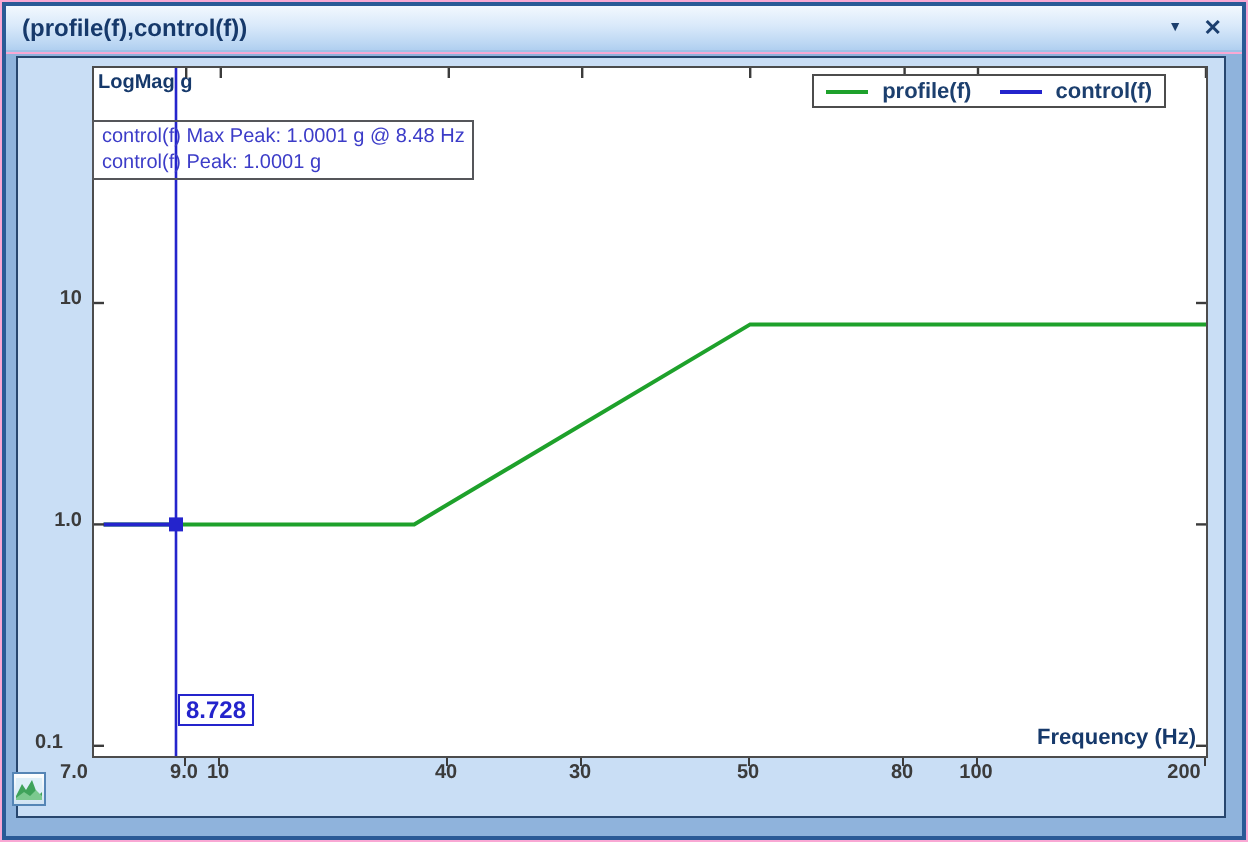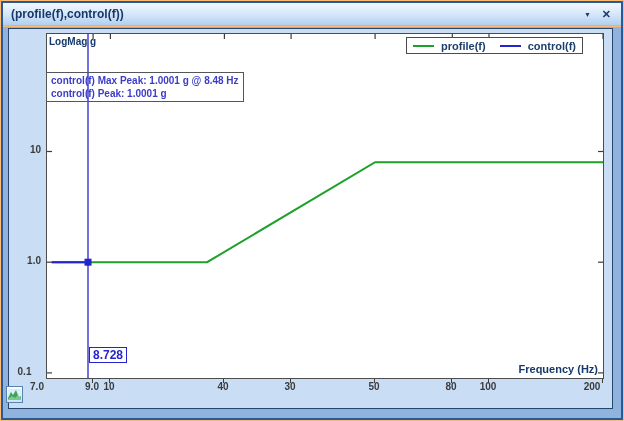--- a/index.html
+++ b/index.html
@@ -1,32 +1,32 @@
 <!DOCTYPE html>
 <html><head>
 <meta charset="utf-8">
 <style>
   html,body{margin:0;padding:0;background:#fff;}
   *{box-sizing:border-box;font-family:"Liberation Sans",sans-serif;}
-  .window{position:relative;width:624px;height:421px;background:#fdba74;overflow:hidden;}
+  .window{position:relative;width:624px;height:421px;background:#f9a8d4;overflow:hidden;}
   .outer-border{position:absolute;left:1px;top:1px;right:1px;bottom:1px;border:2px solid #2a5a96;z-index:9;pointer-events:none;}
   .titlebar{position:absolute;left:3px;top:3px;right:3px;height:23px;
     background:linear-gradient(#f2f8fe 0%,#d9e9fa 45%,#bcd7f3 85%,#b0cff0 100%);
     border-bottom:1px solid #9ec1e6;z-index:8;}
   .title{position:absolute;left:8px;top:0;line-height:23px;font-size:12px;font-weight:bold;color:#16396b;}
   .tb-btn{position:absolute;top:50%;transform:translateY(-50%);color:#1c3f6e;font-weight:bold;cursor:default;}
   .tb-btn.menu{right:30px;font-size:7px;}
   .tb-btn.close{right:10px;font-size:11px;}
   .frame{position:absolute;left:3px;top:27px;right:3px;bottom:3px;background:#8fb3dc;}
   .panel{position:absolute;left:8px;top:28px;right:11px;bottom:12px;background:#c9def5;border:1px solid #27466e;}
   .plot{position:absolute;left:46px;top:33px;width:558px;height:346px;background:#ffffff;border:1px solid #4c4c4c;z-index:2;}
   .plot svg{display:block;}
   .logmag{position:absolute;left:49px;top:36px;font-size:10px;font-weight:bold;color:#16396b;z-index:5;}
   .peakbox{position:absolute;left:46px;top:60px;border:1px solid #55565a;padding:1px 4px;
-    font-size:10px;font-weight:bold;color:#3c3cc8;line-height:13px;background:transparent;z-index:5;white-space:nowrap;margin-top:12px;}
+    font-size:10px;font-weight:normal;color:#3c3cc8;line-height:13px;background:transparent;z-index:5;white-space:nowrap;}
   .legend{position:absolute;left:406px;top:37px;width:177px;height:17px;background:#fff;border:1px solid #4c4c4c;
     display:flex;align-items:center;padding:0 6px;z-index:5;}
   .lsample{display:inline-block;width:28px;height:2px;}
   .llabel{font-size:11px;font-weight:600;color:#1c3f6e;margin-left:7px;}
   .lsample.second{margin-left:14px;}
   .freqlabel{position:absolute;right:26px;top:363px;font-size:11px;font-weight:bold;color:#16396b;z-index:5;}
   .readout{position:absolute;top:347px;background:#fff;border:1px solid #2424cc;padding:0 3px;
     font-size:12px;font-weight:bold;color:#2424cc;z-index:6;}
   .xtick{position:absolute;top:381px;transform:translateX(-50%);font-size:10px;font-weight:bold;color:#3b3b3b;z-index:3;}
   .xtickmark{position:absolute;top:379px;width:1px;height:4px;background:#3b3b3b;z-index:3;}

